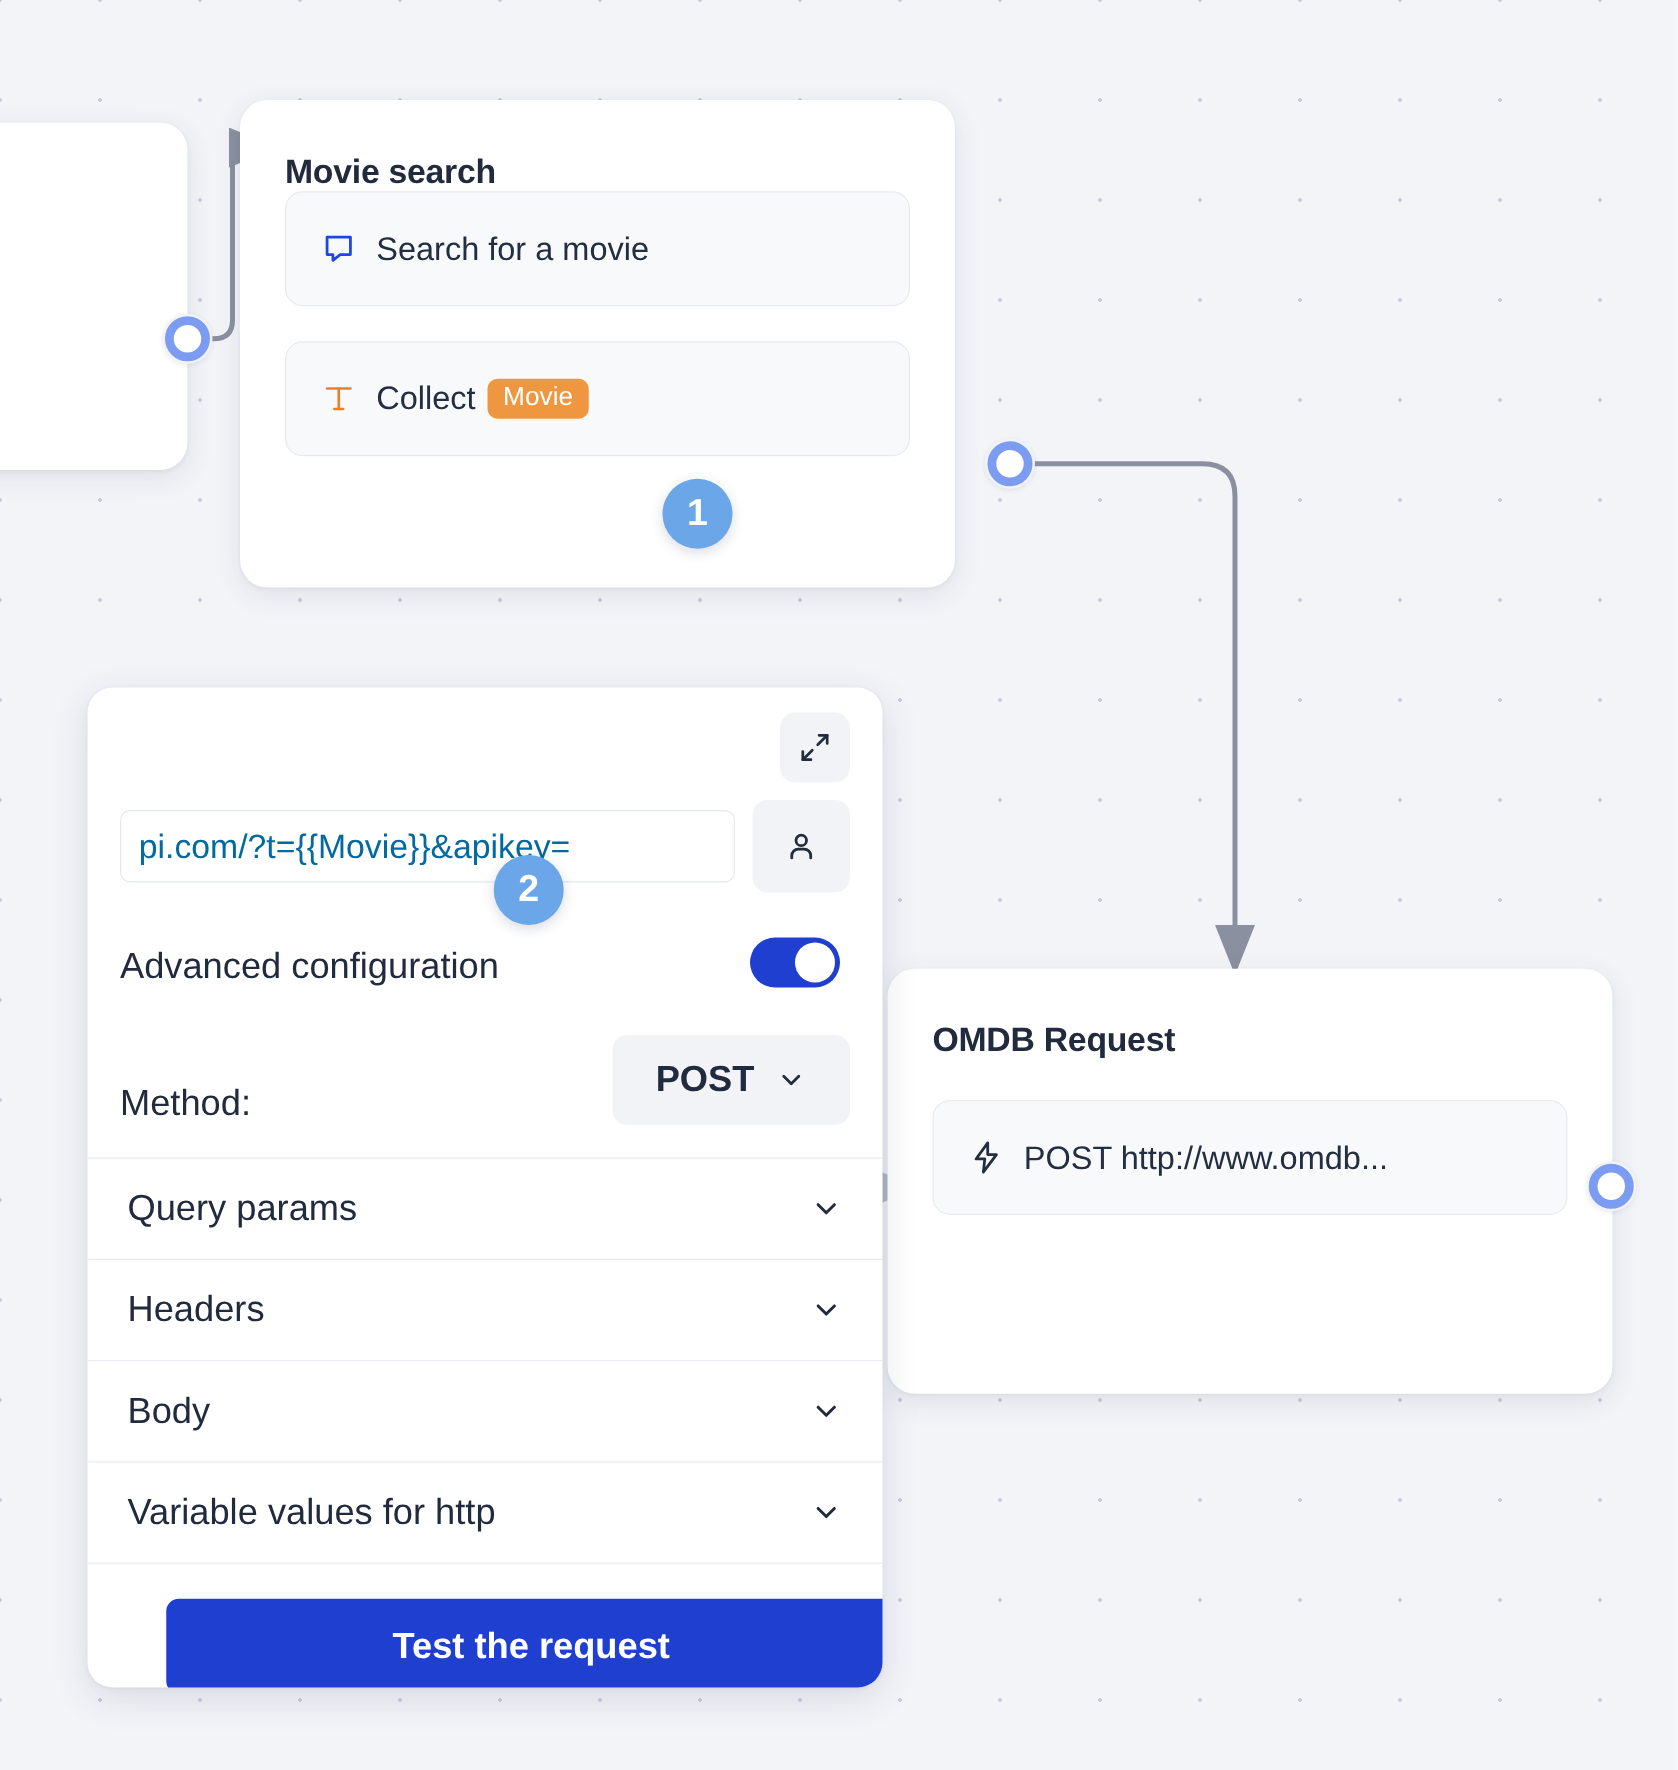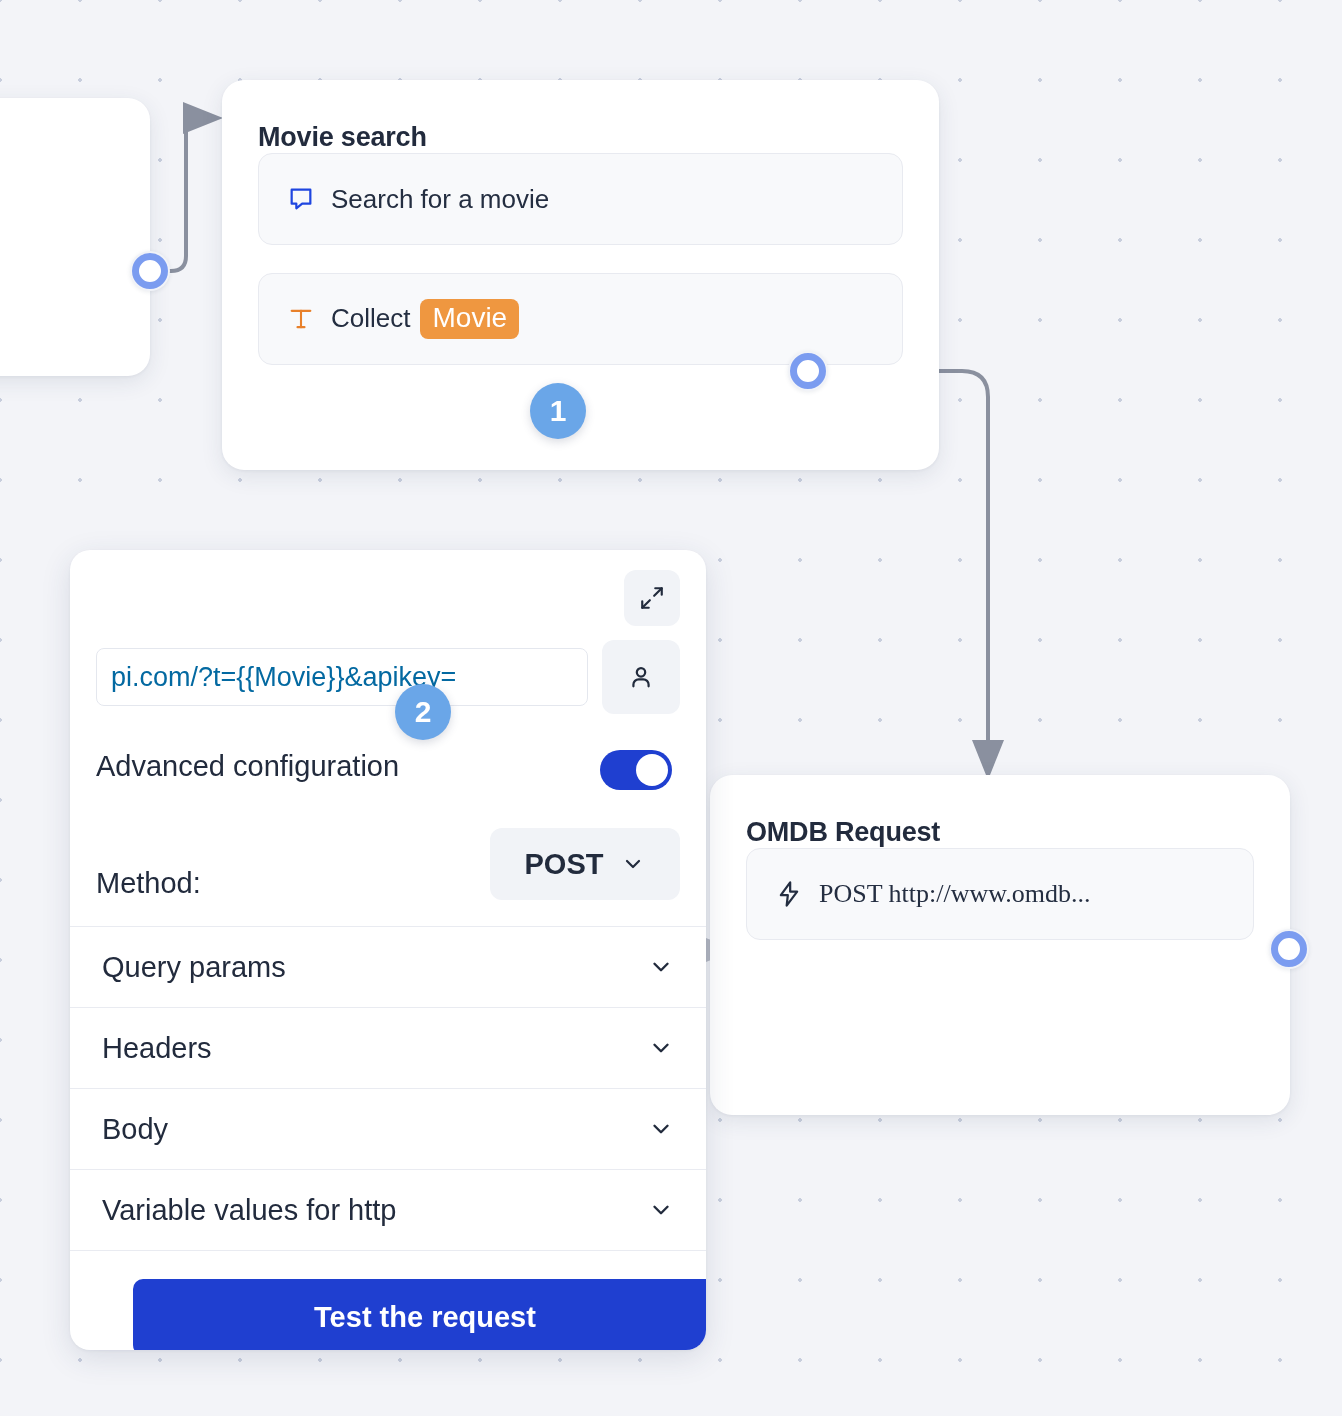--- a/index.html
+++ b/index.html
@@ -54,21 +54,21 @@
     display: flex;
     align-items: center;
     gap: 10px;
   }
 
   .var-tag {
     background: #ef9740;
     color: #ffffff;
     border-radius: 8px;
     padding: 4px 12px 6px 12px;
-    font-size: 28px;
+    font-size: 21px;
     line-height: 1.05;
     display: inline-block;
   }
 
   .icon { display: inline-flex; align-items: center; justify-content: center; flex: none; }
 
   
   .port {
     position: absolute;
     width: 40px;
@@ -232,21 +232,21 @@
     <path d="M826 371 L962 371 Q988 371 988 397 L988 760" stroke="#8a909f" stroke-width="4" fill="none" marker-end="url(#arrowhead)"></path>
 
     <path d="M696 950 L716 950" stroke="#d8dbe3" stroke-width="4" fill="none" marker-end="url(#arrowhead)" opacity="0.55"></path>
   </svg>
 
   <div class="node-card" style="left:-120px; top:98px; width:270px; height:278px;">
     
   </div>
   <div class="port" style="left:130px; top:251px;"></div>
 
-  <div class="node-card" style="left:222px; top:80px; width:717px; height:390px; padding:42px 36px;">
+  <div class="node-card" style="left:192px; top:80px; width:572px; height:390px; padding:42px 36px;">
 
     <div class="node-title">Movie search</div>
 
     <div class="node-row" style="">
       <span class="icon">
         <svg width="28" height="28" viewBox="0 0 24 24" fill="none" stroke="#1f46e0" stroke-width="1.9" stroke-linecap="round" stroke-linejoin="round">
           <path d="M20 4H4v12h4v4l5-4h7z"></path>
         </svg>
       </span>
       <span class="node-row-label">Search for a movie</span>
@@ -268,21 +268,21 @@
   </div>
 
   <div class="port" style="left:788px; top:351px;"></div>
 
   <div class="step-badge" style="left:530px; top:383px;">1</div>
 
   <div class="node-card" style="left:710px; top:775px; width:580px; height:340px; padding:42px 36px;">
 
     <div class="node-title">OMDB Request</div>
 
-    <div class="node-row" style="font-family:Liberation Serif, serif;">
+    <div class="node-row" style="margin-top:32px;">
       <span class="icon">
         <svg width="28" height="30" viewBox="0 0 24 24" fill="none" stroke="#242e41" stroke-width="1.9" stroke-linejoin="round" stroke-linecap="round">
           <path d="M13 2L5 13h6l-1 9 9-12h-6z"></path>
         </svg>
       </span>
       <span class="node-row-label">POST http://www.omdb...</span>
     </div>
   </div>
 
   <div class="port" style="left:1269px; top:929px;"></div>
@@ -307,21 +307,21 @@
       <button class="icon-btn" style="width:78px; height:74px;">
         <span class="icon">
           <svg width="28" height="28" viewBox="0 0 24 24" fill="none" stroke="#222b3d" stroke-width="1.9" stroke-linecap="round" stroke-linejoin="round">
             <circle cx="12" cy="8" r="3.6"></circle>
             <path d="M5.5 20v-1.5A4.5 4.5 0 0 1 10 14h4a4.5 4.5 0 0 1 4.5 4.5V20"></path>
           </svg>
         </span>
       </button>
     </div>
 
-    <div style="display:flex; align-items:flex-start; justify-content:space-between; padding:36px 34px 0 26px;">
+    <div style="display:flex; align-items:flex-end; justify-content:space-between; padding:36px 34px 0 26px;">
       <span class="section-label">Advanced configuration</span>
       <span class="toggle"></span>
     </div>
 
     <div style="display:flex; align-items:flex-end; justify-content:space-between; padding:38px 26px 26px 26px;">
       <span class="section-label">Method:</span>
       <button class="method-btn">
         <span>POST</span>
         <span class="icon">
           <svg width="24" height="24" viewBox="0 0 24 24" fill="none" stroke="#222b3d" stroke-width="2.2" stroke-linecap="round" stroke-linejoin="round">

